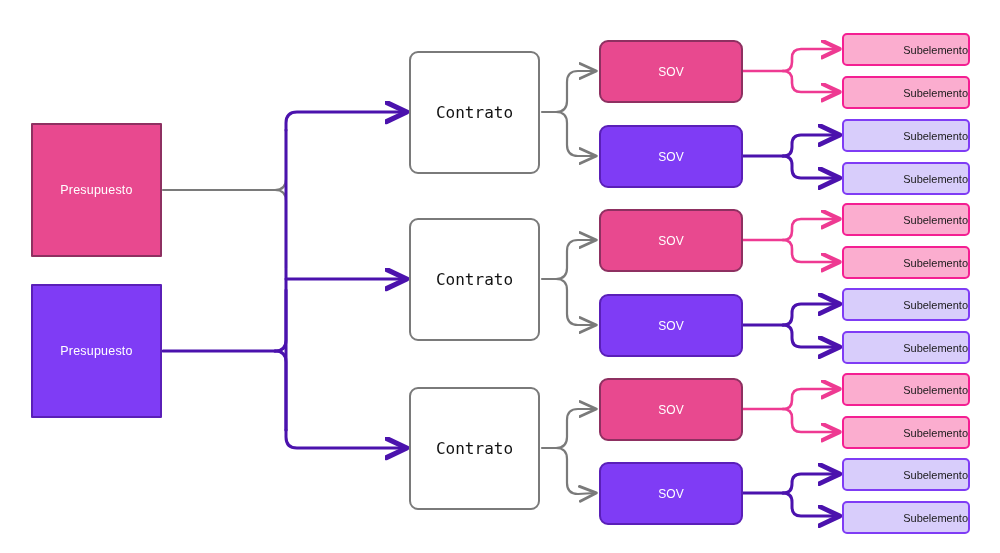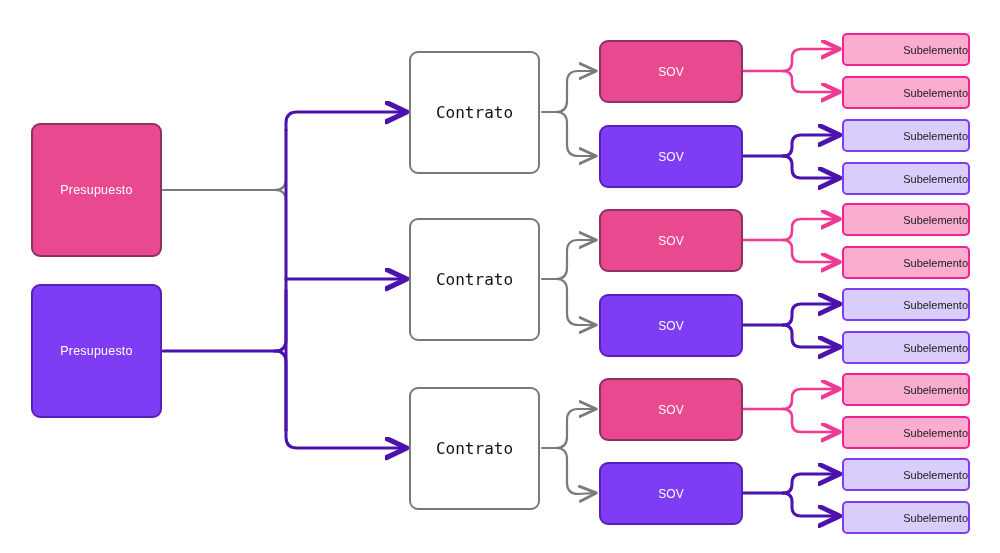--- a/index.html
+++ b/index.html
@@ -5,21 +5,21 @@
   html,body{margin:0;padding:0;background:#ffffff;}
   body{width:1000px;height:553px;position:relative;overflow:hidden;
        font-family:"Liberation Sans","DejaVu Sans",sans-serif;}
   #canvas{position:absolute;left:0;top:0;width:1000px;height:553px;}
   svg.wires{position:absolute;left:0;top:0;width:1000px;height:553px;pointer-events:none;}
 
   .node{position:absolute;box-sizing:border-box;display:flex;
         align-items:center;justify-content:center;text-align:center;}
 
   
-  .presupuesto{width:131px;height:134px;border-radius:9px;
+  .presupuesto{width:131px;height:134px;border-radius:1px;
         font-size:12.5px;letter-spacing:.2px;color:#ffffff;}
   .presupuesto.pink{background:#e8498f;border:2.5px solid #8e3061;}
   .presupuesto.purple{background:#7f3cf5;border:2.5px solid #5a1fb8;}
 
   
   .contrato{width:131px;height:123px;border-radius:9px;background:#ffffff;
         border:2.5px solid #7a7a7a;color:#111111;font-size:16px;
         font-family:"DejaVu Sans Mono","Liberation Mono",monospace;}
 
   

